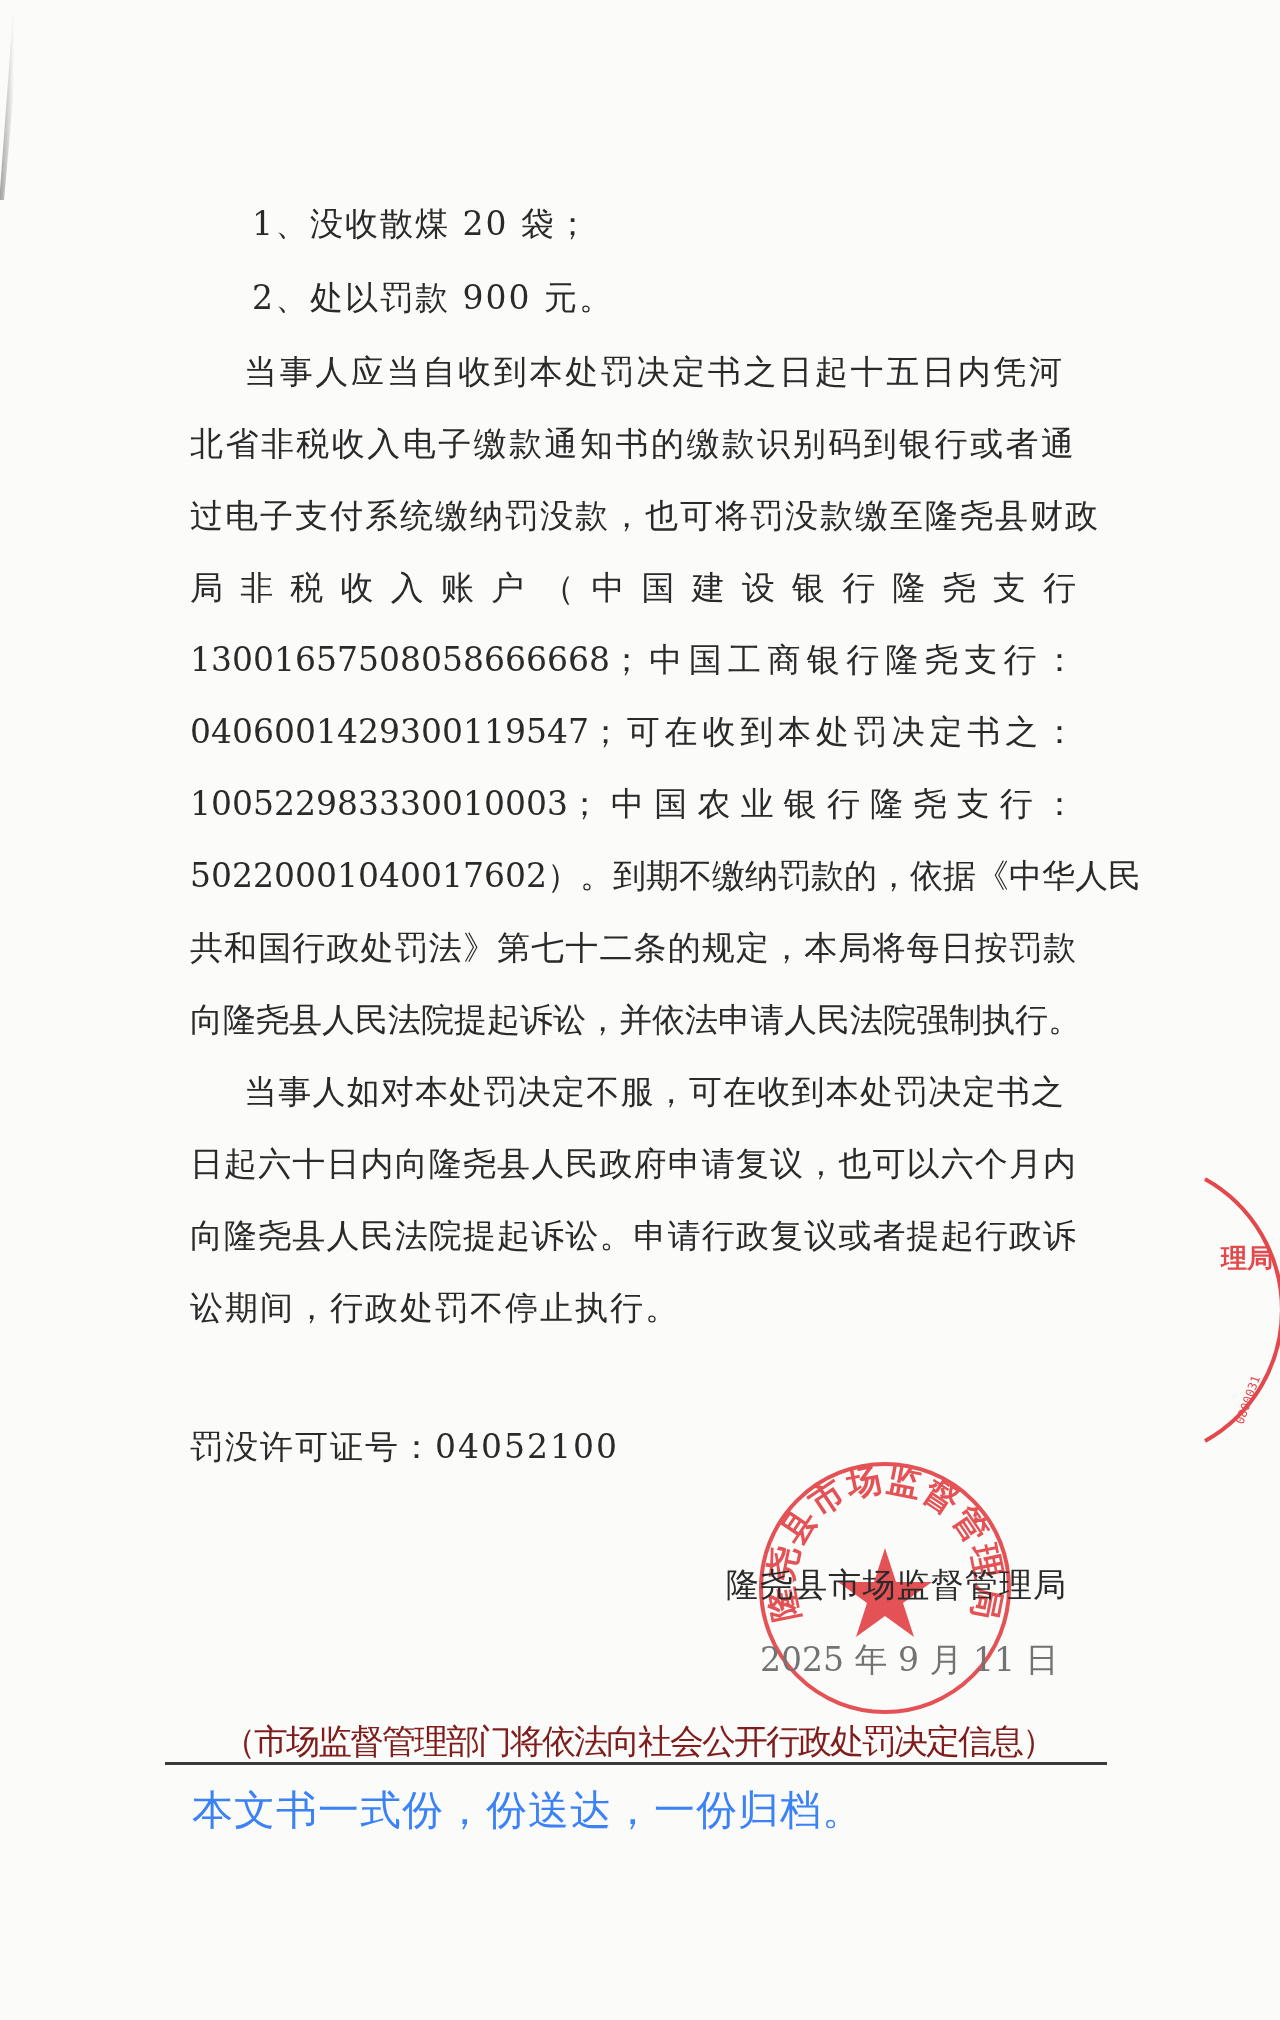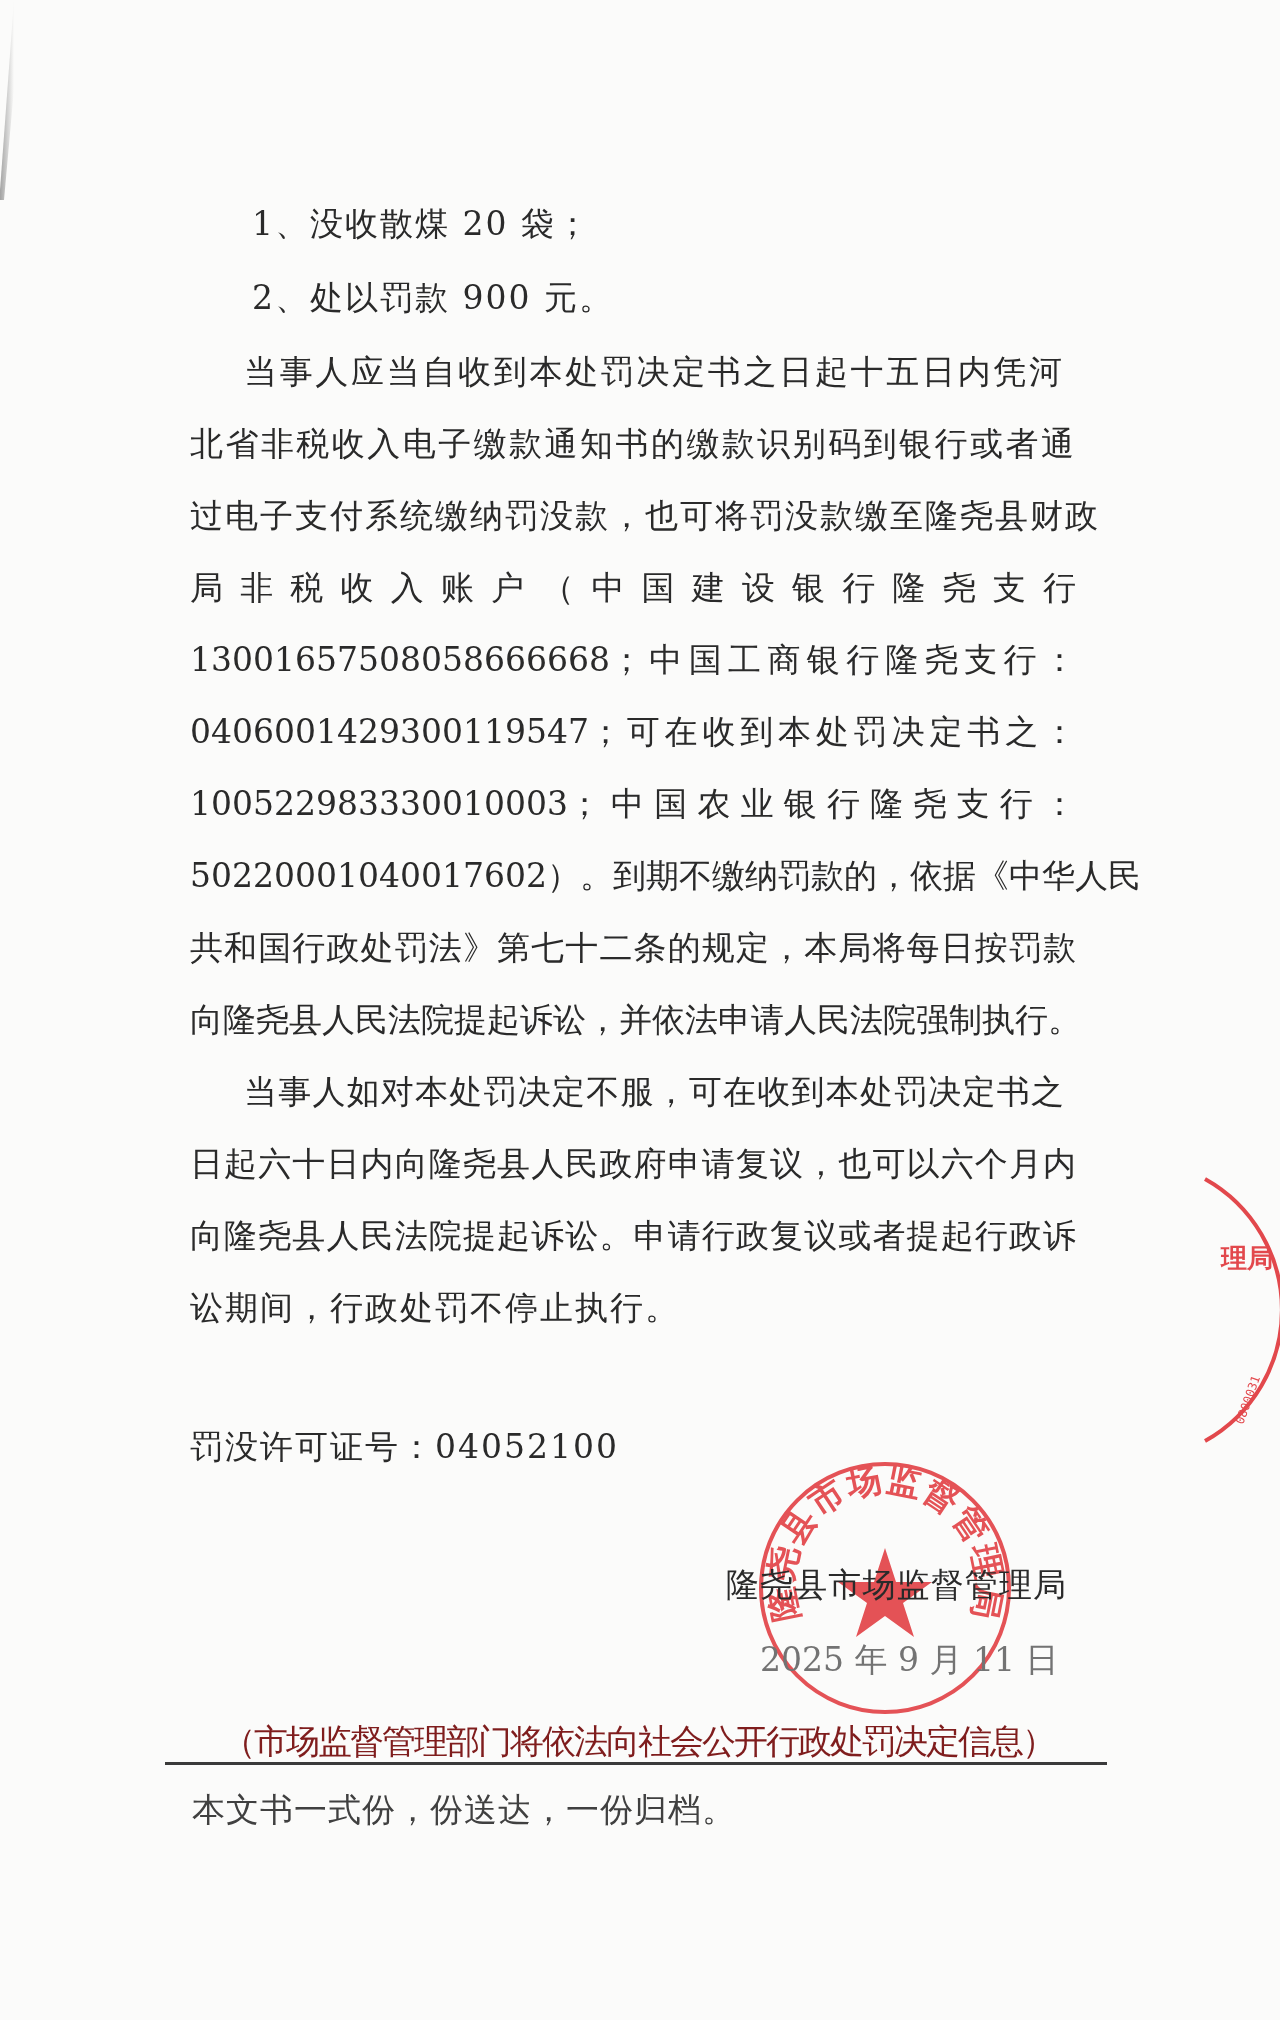--- a/index.html
+++ b/index.html
@@ -28,21 +28,21 @@
     position: absolute; left: 222px; top: 1710px; height: 46px; line-height: 46px;
     font-family: Liberation Serif, serif;
     font-size: 34px; letter-spacing: -2px; color: #7f1d1d; white-space: nowrap; margin-top: 9px;
   }
   .divider {
     position: absolute; left: 165px; top: 1762px; width: 942px; height: 3px;
     background: #3a3a3a;
   }
   .footer-line {
     position: absolute; left: 192px; top: 1788px; height: 44px; line-height: 44px;
-    font-size: 33px; white-space: nowrap; color: #404040;
+    font-size: 41px; white-space: nowrap; color: #3b82f6;
     font-family: "DejaVu Sans", "Liberation Sans", sans-serif; letter-spacing: 1px;
   }
   .sign-org {
     position: absolute; left: 726px; top: 1563px; width: 340px; height: 44px; line-height: 44px;
     font-size: 33px; white-space: nowrap; text-align: justify; text-align-last: justify;
     z-index: 3; color: #2a2a2a;
   }
   .sign-date {
     position: absolute; left: 760px; top: 1638px; width: 262px; height: 44px; line-height: 44px;
     font-size: 33px; white-space: nowrap; text-align: justify; text-align-last: justify;

